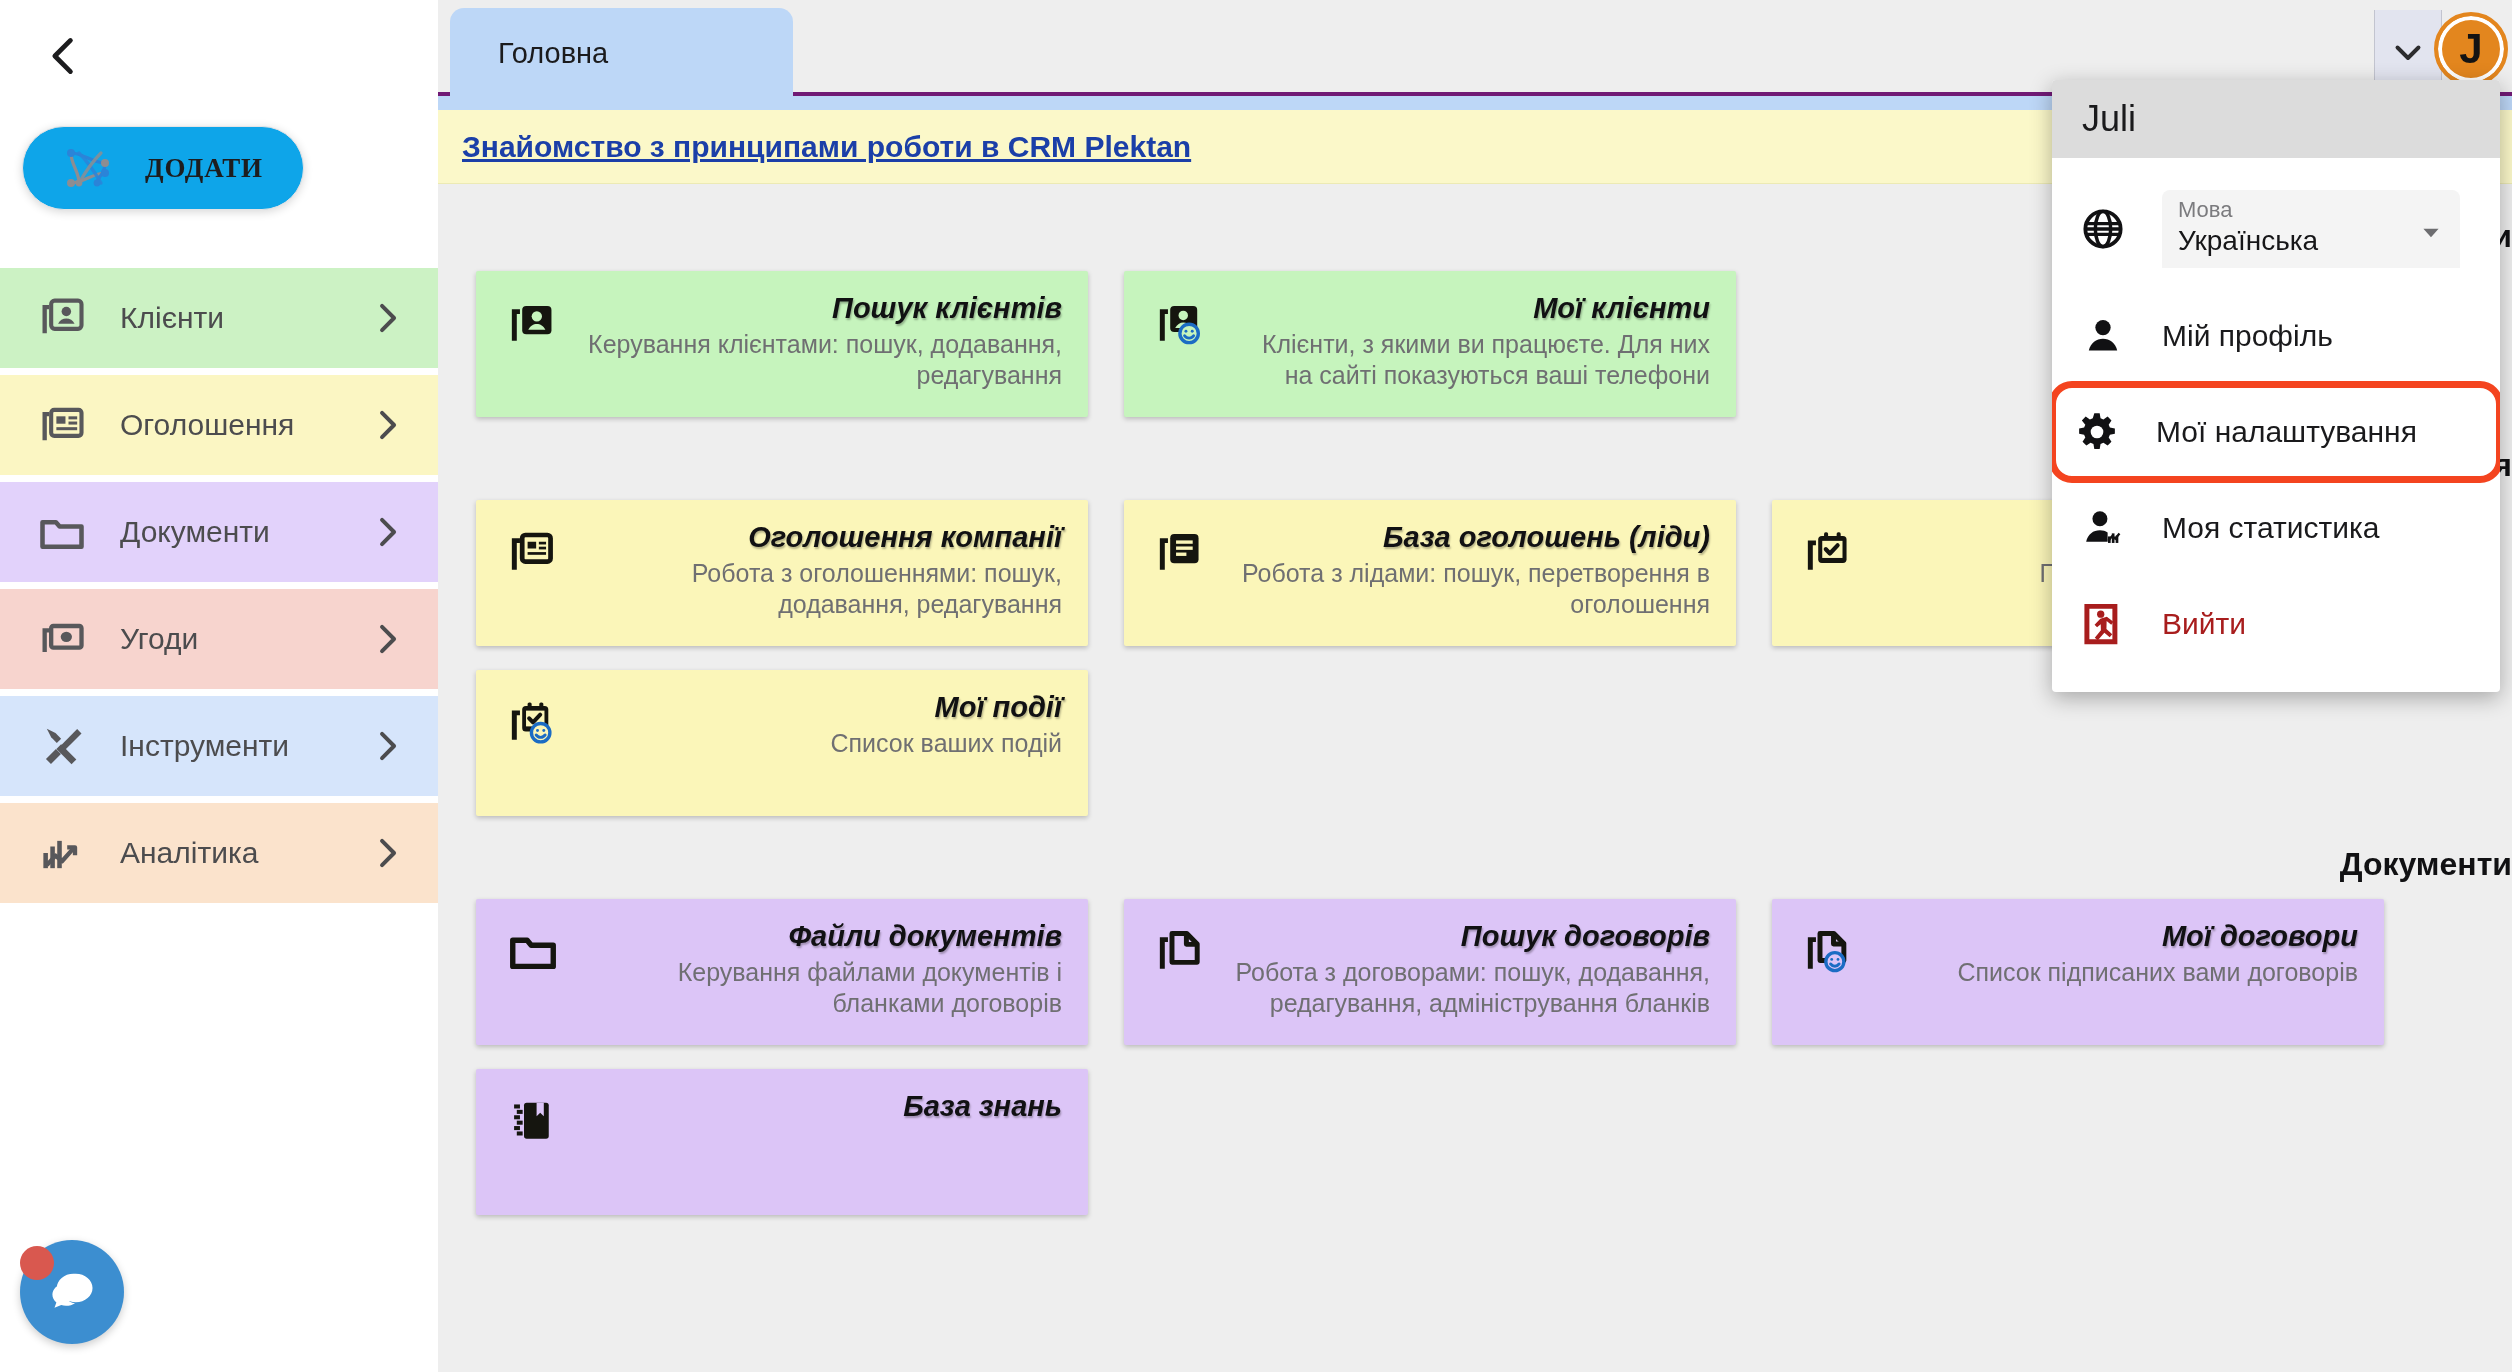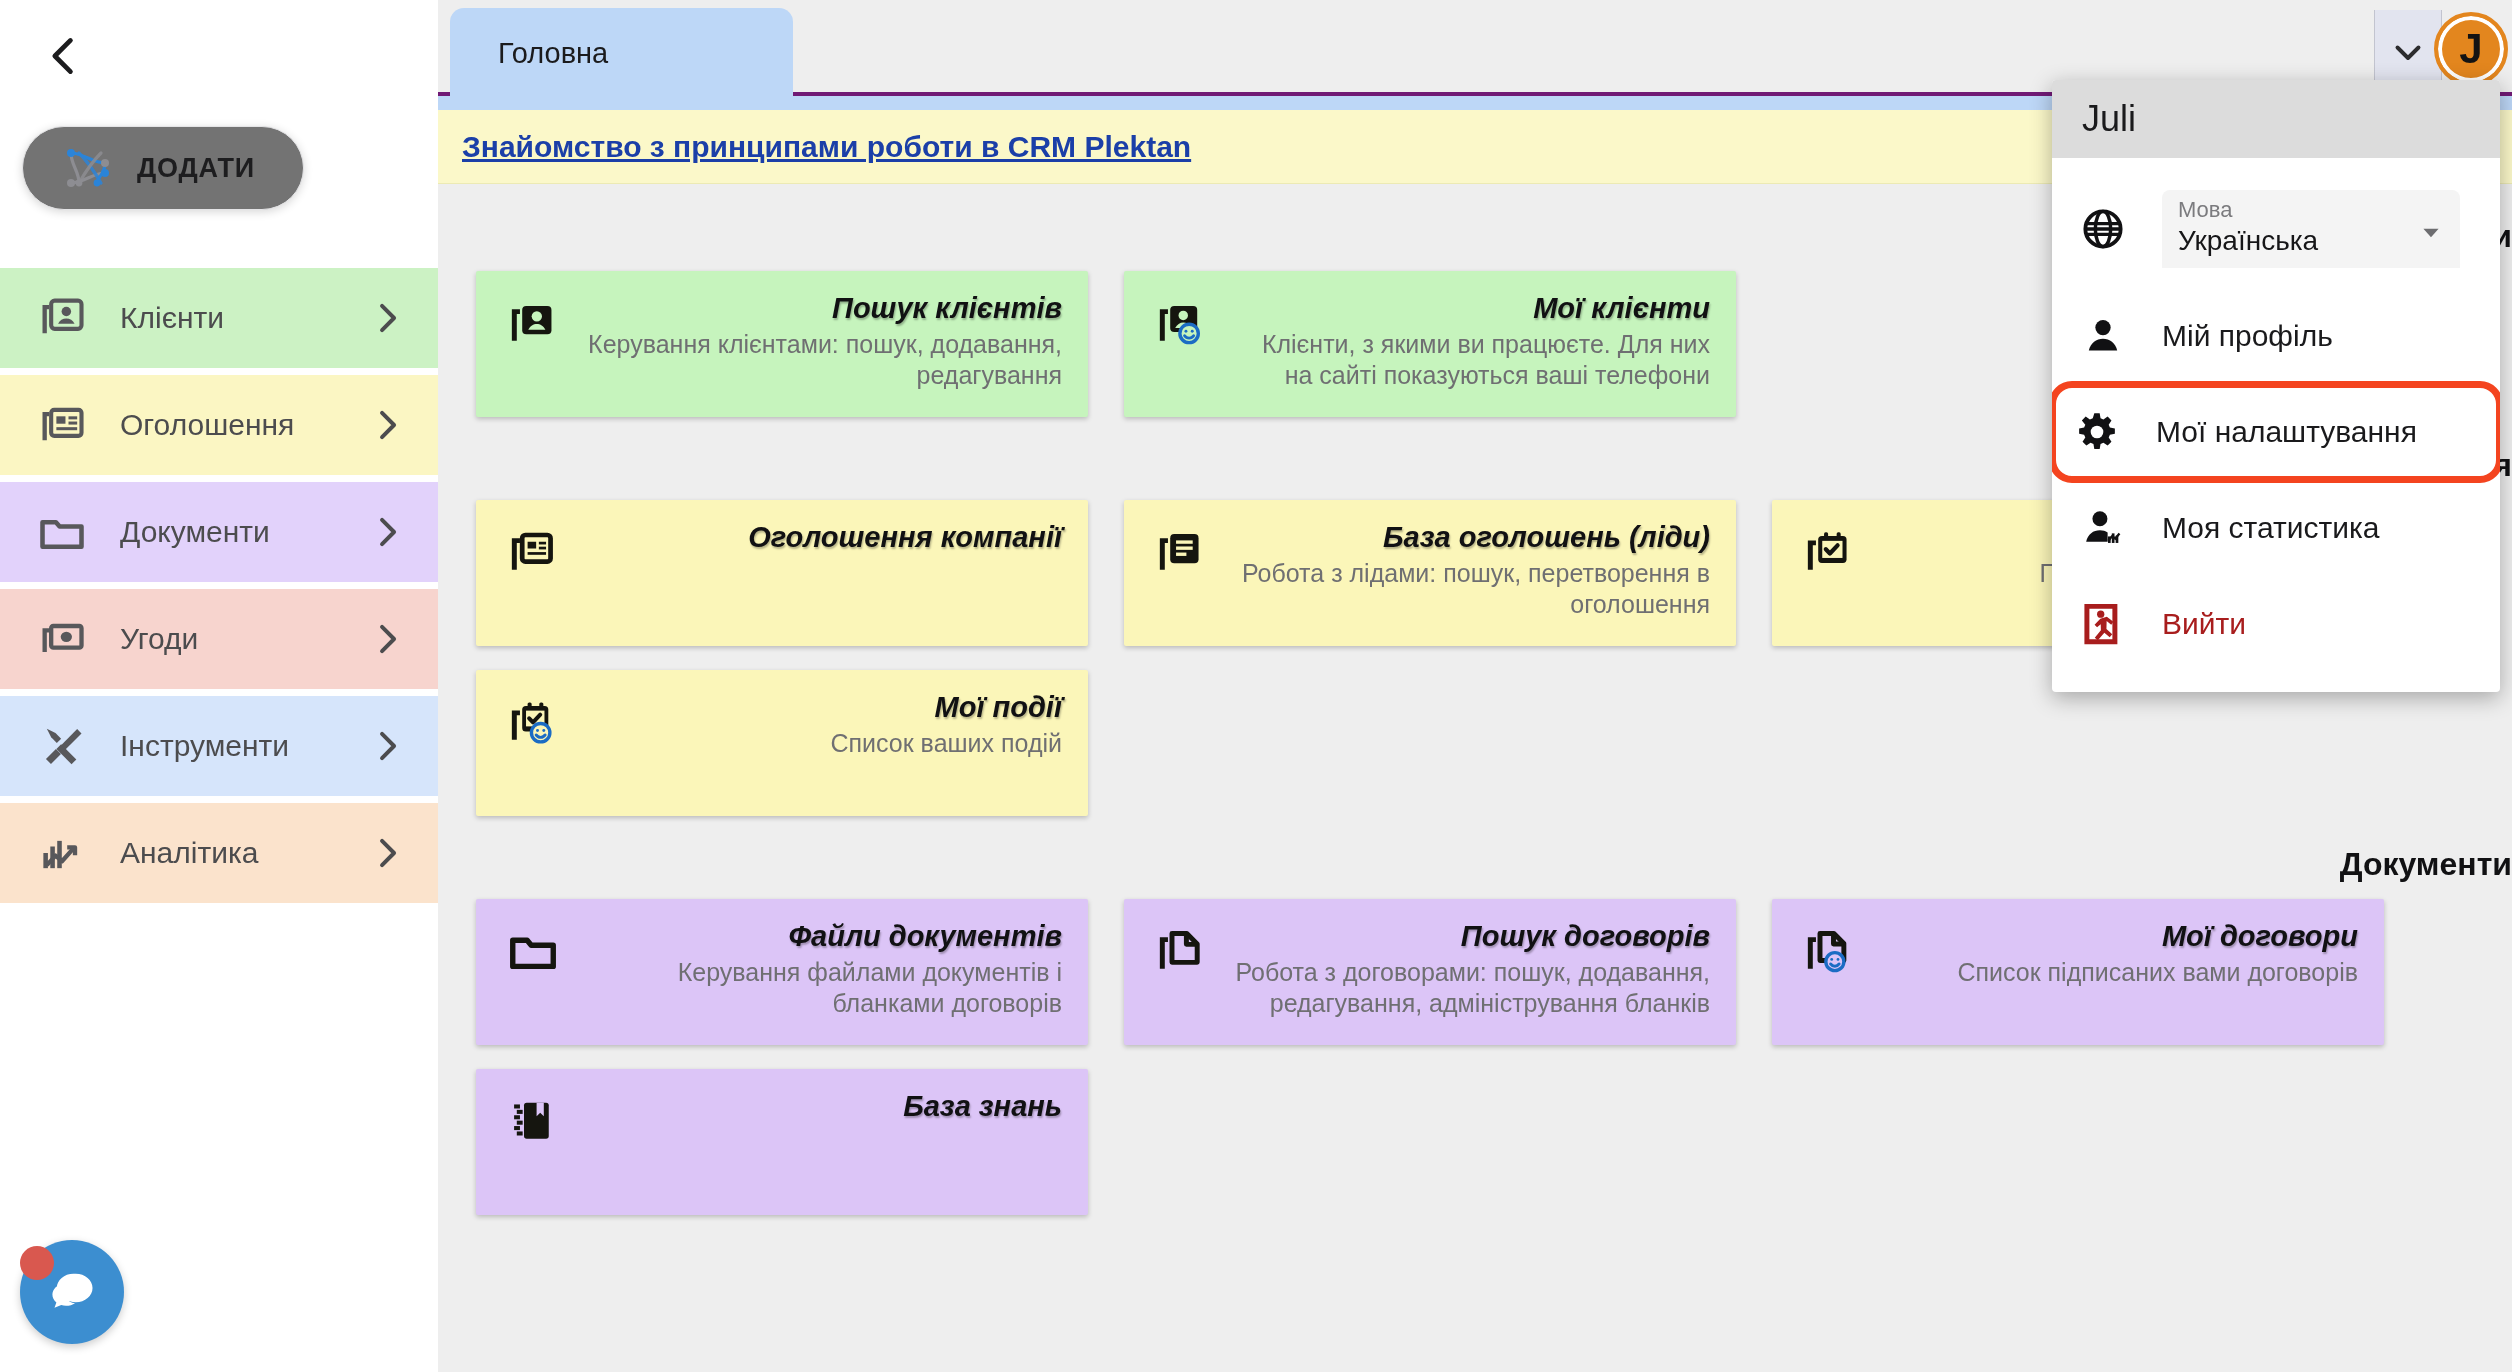--- a/index.html
+++ b/index.html
@@ -16,26 +16,27 @@
     position: absolute; left: 0; top: 0; width: 438px; height: 1372px;
     background: #ffffff; z-index: 5;
   }
   .back-row { height: 112px; display: flex; align-items: center; padding-left: 42px; }
   .back-chevron { width: 44px; height: 44px; display: block; }
 
   .add-btn {
     margin: 14px 0 0 22px;
     width: 282px; height: 84px;
     border-radius: 48px;
-    background: #737373;
+    background: #0ea5e9;
     border: 1px solid #e4e4e6;
     box-shadow: 0 2px 10px rgba(0,0,0,.16);
-    display: flex; align-items: center; gap: 18px;
+    display: flex; align-items: center; gap: 26px;
     padding-left: 34px;
     cursor: pointer;
+    font-family: Liberation Serif, serif;
   }
   .add-logo { width: 62px; height: 54px; flex: 0 0 auto; }
   .add-label { font-size: 27px; font-weight: 700; letter-spacing: .8px; color: #1d1d1f; }
 
   .nav { margin-top: 58px; }
   .nav-item {
     height: 100px; display: flex; align-items: center;
     padding: 0 34px 0 36px; margin-bottom: 7px; cursor: pointer;
     position: relative;
   }
@@ -333,20 +334,21 @@
           <svg class="card-ico" viewBox="0 0 24 24">
             <path d="M2.6 5.4v14h2.2V7.6h1.4V5.4z" fill="#15150f"></path>
             <rect x="7.2" y="4" width="12.6" height="11.8" rx="1.4" fill="none" stroke="#15150f" stroke-width="2.1"></rect>
             <rect x="9.6" y="7" width="3.8" height="3" fill="#15150f"></rect>
             <rect x="14.6" y="7" width="3.2" height="1.2" fill="#15150f"></rect>
             <rect x="14.6" y="9.2" width="3.2" height="1.2" fill="#15150f"></rect>
             <rect x="9.6" y="11.6" width="8.2" height="1.2" fill="#15150f"></rect>
           </svg>
           <div class="card-body">
             <div class="card-title">Оголошення компанії</div>
+            <div class="card-desc">Робота з оголошеннями: пошук, додавання, редагування</div>
           </div>
         </div>
         <div class="card yellow">
           <svg class="card-ico" viewBox="0 0 24 24">
             <path d="M2.6 5.4v14h2.2V7.6h1.4V5.4z" fill="#15150f"></path>
             <rect x="7.2" y="3.6" width="12.6" height="13" rx="1.8" fill="#15150f"></rect>
             <rect x="9.8" y="6.4" width="7.4" height="1.5" fill="#fbf6b9"></rect>
             <rect x="9.8" y="9.1" width="7.4" height="1.5" fill="#fbf6b9"></rect>
             <rect x="9.8" y="11.8" width="4.6" height="1.5" fill="#fbf6b9"></rect>
           </svg>

